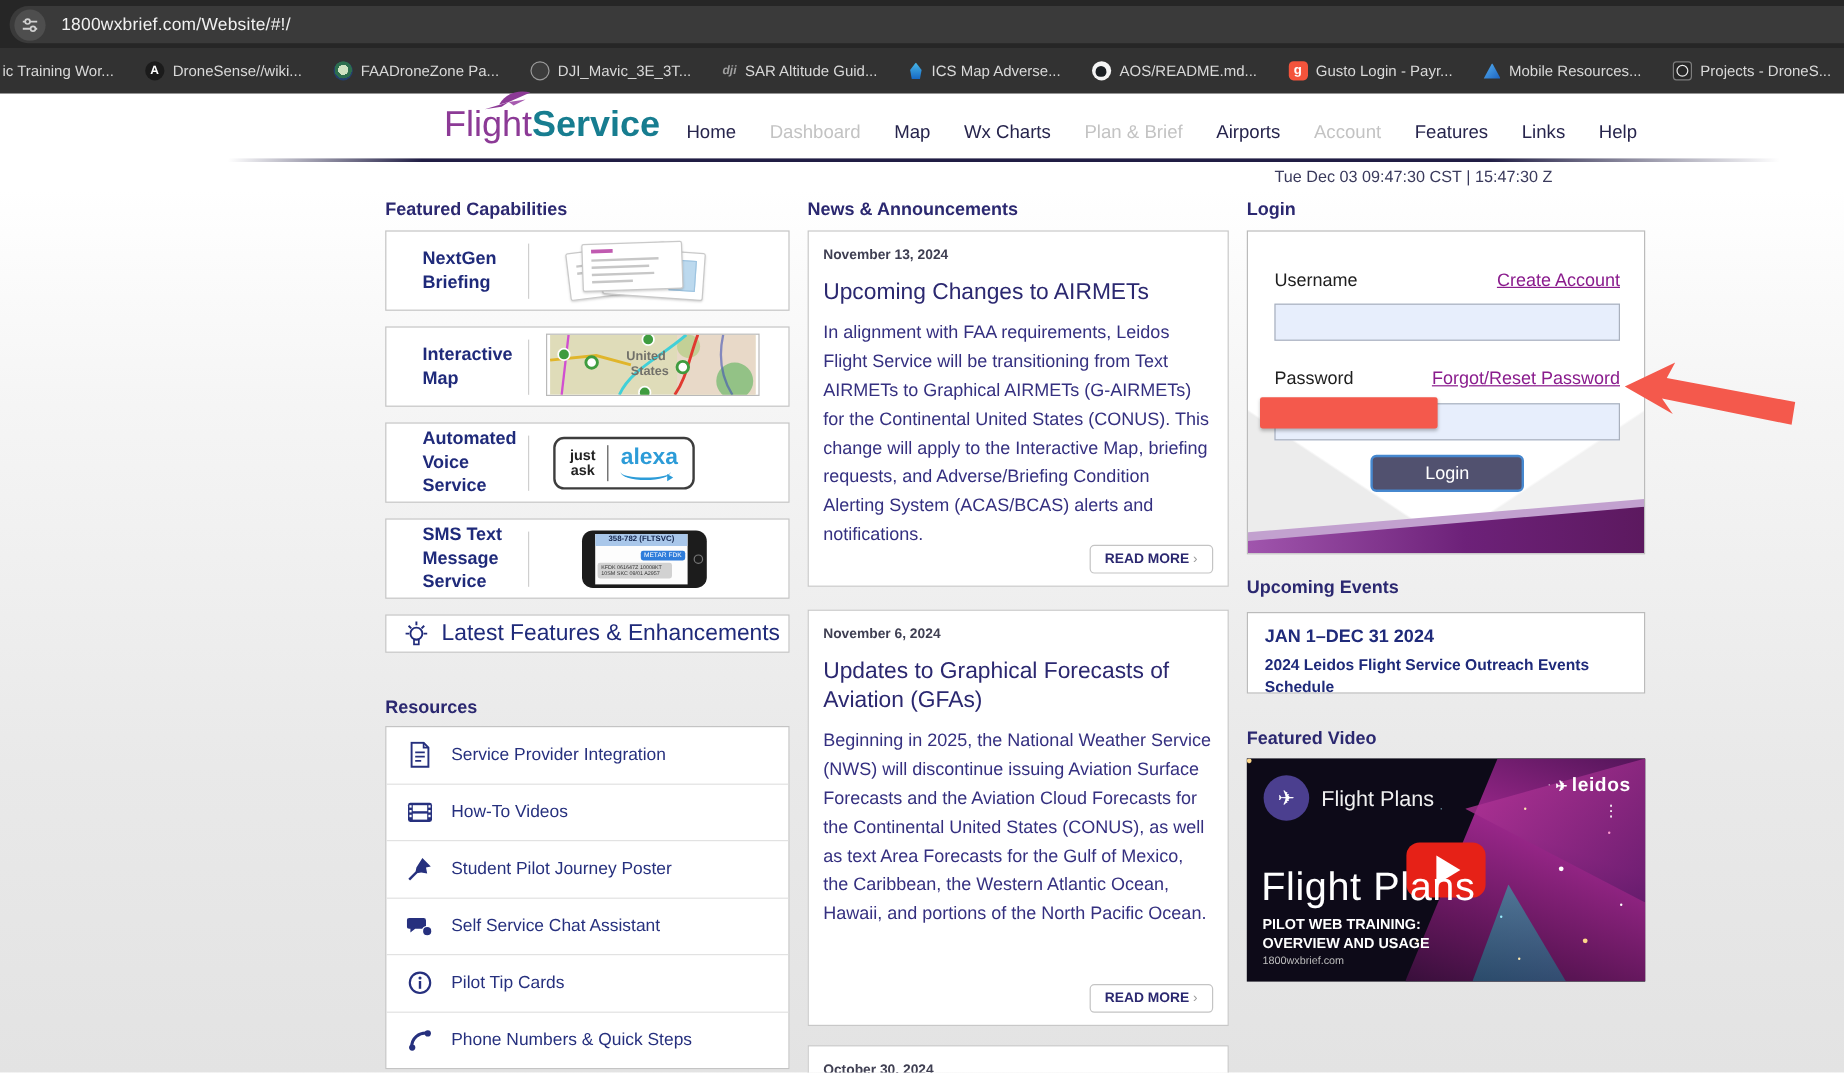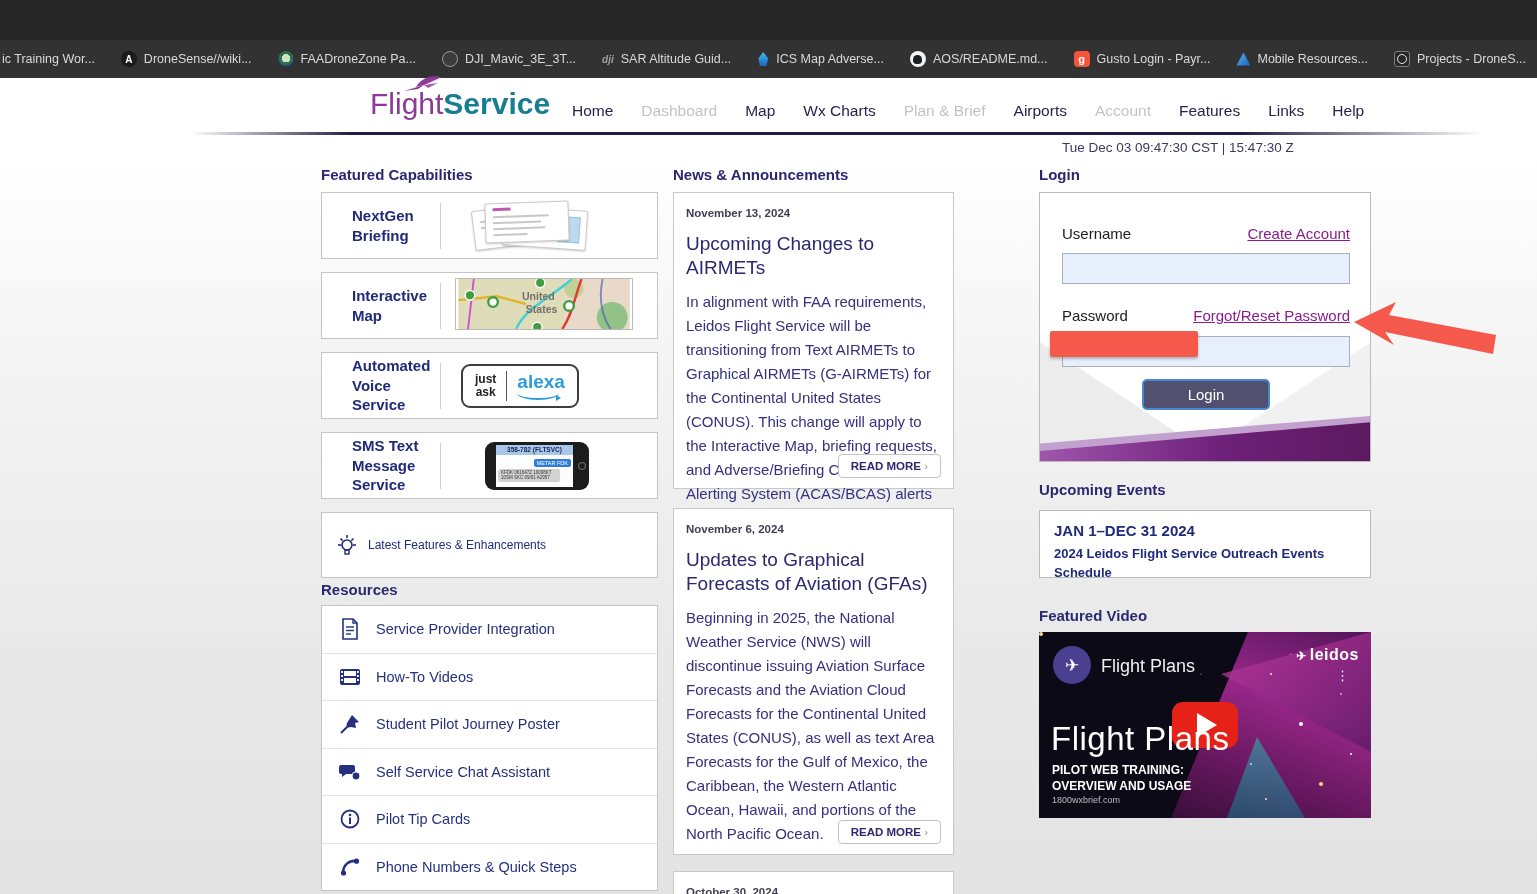--- a/index.html
+++ b/index.html
@@ -79,33 +79,33 @@
   .phone { position:relative; width:104px; height:48px; background:#1c1c1c; border-radius:9px; margin-left:30px; }
   .phone .scr { position:absolute; left:11px; top:3px; right:16px; bottom:3px; background:#fdfdfd; overflow:hidden; }
   .phone .hd { height:10px; background:#a9c7ea; color:#13244c; font-size:6.5px; font-weight:bold; text-align:center; line-height:10px; }
   .phone .out { position:absolute; right:2px; top:14px; background:#2f7ddb; color:#fff; font-size:5.5px;
                 padding:1px 3px; border-radius:2px; }
   .phone .in { position:absolute; left:2px; top:24px; background:#d2d2d2; color:#333; font-size:4.5px;
                padding:1px 3px; border-radius:2px; width:62px; line-height:1.3; }
   .phone .home { position:absolute; right:3px; top:50%; margin-top:-4px; width:8px; height:8px;
                  border:1px solid #777; border-radius:50%; }
 
-  .latest-card { position:absolute; left:321px; top:434px; width:337px; height:66px; background:#fff;
+  .latest-card { position:absolute; left:321px; top:434px; width:337px; height:32px; background:#fff;
                  border:1px solid #c4c4c4; display:flex; align-items:center; gap:10px; padding-left:14px;
-                 font-size:12px; color:#1f2a7a; cursor:pointer; }
+                 font-size:19px; color:#1f2a7a; cursor:pointer; }
 
   .res-card { position:absolute; left:321px; top:527px; width:337px; height:286px; background:#fff;
               border:1px solid #c4c4c4; display:flex; flex-direction:column; }
   .res-item { flex:1; display:flex; align-items:center; gap:14px; padding-left:16px; font-size:14.5px;
               color:#26307e; cursor:pointer; border-bottom:1px solid #e2e2e2; }
   .res-item:last-child { border-bottom:none; }
   .ric { width:24px; display:flex; justify-content:center; }
 
   
-  .article { position:absolute; left:673px; width:281px; background:#fff; border:1px solid #c8c8c8; padding:14px 12px; }
+  .article { position:absolute; left:673px; width:351px; background:#fff; border:1px solid #c8c8c8; padding:14px 12px; }
   .art-date { font-size:11.5px; font-weight:bold; color:#3f3f52; }
   .art-title { font-size:19px; color:#2b2870; margin-top:13px; line-height:1.25; }
   .art-body { font-size:15px; color:#353080; margin-top:10px; line-height:24px; }
   .readmore { position:absolute; right:12px; bottom:10px; border:1px solid #c4c4c4; border-radius:4px;
               background:#fff; padding:5px 12px; font-size:11.5px; font-weight:bold; color:#2b2870; cursor:pointer; }
   .readmore .chev { color:#9a9a9a; font-weight:normal; }
 
   
   .login-box { position:absolute; left:1039px; top:114px; width:332px; height:270px; background:#fff;
                border:1px solid #bbb; overflow:hidden; }
@@ -163,20 +163,33 @@
   .v-url { position:absolute; left:13px; top:163px; color:#bdbdbd; font-size:9px; }
 
   svg.icn { display:block; }
 </style>
 </head>
 <body>
 
 <div id="stage">
 
   <div class="chrome">
+    <div class="url-row">
+      <div class="url-pill">
+        <span class="tune-circle">
+          <svg class="icn" width="14" height="14" viewBox="0 0 14 14">
+            <line x1="1" y1="4" x2="13" y2="4" stroke="#cfcfcf" stroke-width="1.6"></line>
+            <circle cx="5" cy="4" r="2" fill="#4e4e4e" stroke="#cfcfcf" stroke-width="1.4"></circle>
+            <line x1="1" y1="10" x2="13" y2="10" stroke="#cfcfcf" stroke-width="1.6"></line>
+            <circle cx="9.5" cy="10" r="2" fill="#4e4e4e" stroke="#cfcfcf" stroke-width="1.4"></circle>
+          </svg>
+        </span>
+        <span class="url-text">1800wxbrief.com/Website/#!/</span>
+      </div>
+    </div>
     <div class="bm-row">
       <div class="bm">
         <span>ic Training Wor...</span>
       </div>
       <div class="bm">
         <span class="fav fav-dronesense">A</span>
         <span>DroneSense//wiki...</span>
       </div>
       <div class="bm">
         <span class="fav fav-faa"></span>

